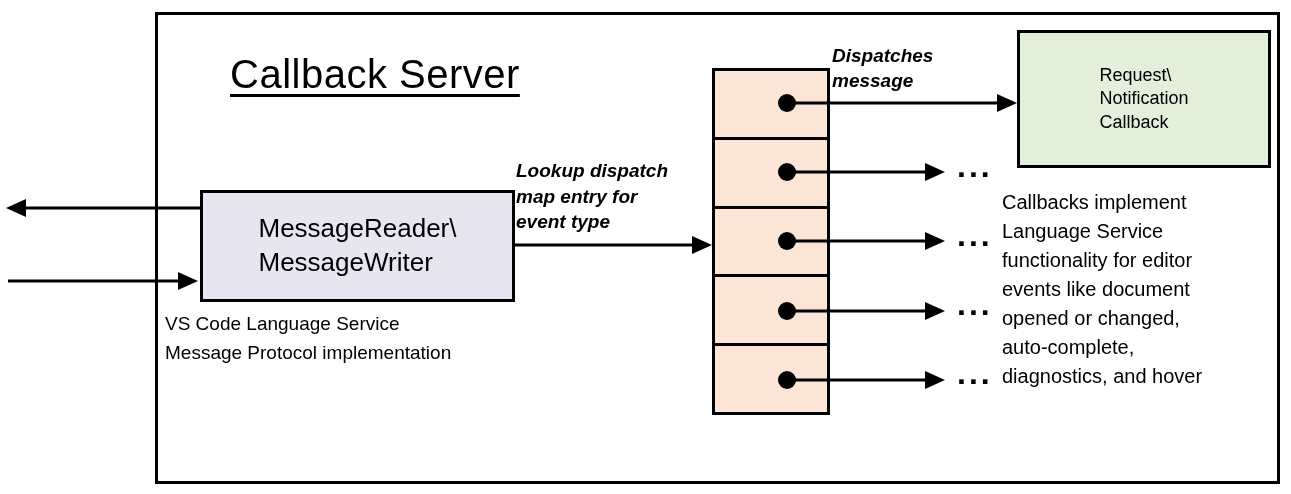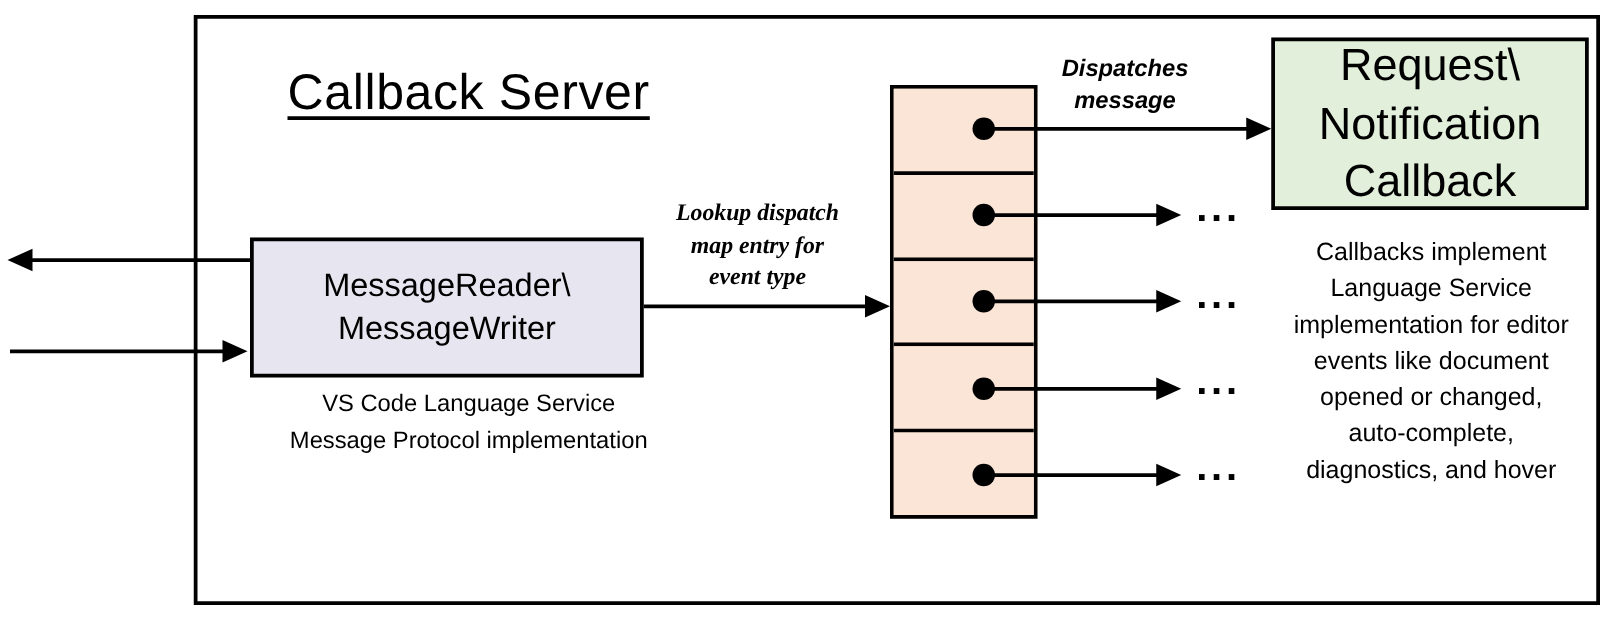--- a/index.html
+++ b/index.html
@@ -6,21 +6,21 @@
   #canvas{
     position:relative;
     width:1291px;height:494px;
     background:#ffffff;
     font-family:"Liberation Sans", sans-serif;
     color:#000;
     overflow:hidden;
   }
   .abs{position:absolute;}
   .pre{white-space:pre-line;}
-  .center{text-align:center;}
+  .center{}
 
   .outer-frame{
     left:155px;top:12px;width:1125px;height:472px;
     border:3px solid #000;box-sizing:border-box;background:#fff;
   }
   .diagram-title{
     left:230px;top:52px;width:340px;
     font-size:40px;letter-spacing:0.5px;
     text-decoration:underline;
     text-underline-offset:6px;
@@ -35,21 +35,21 @@
     background:#e7e6f0;border:3px solid #000;box-sizing:border-box;
     display:flex;align-items:center;justify-content:center;
     font-size:26px;line-height:1.3;
   }
   .msg-caption{
     left:165px;top:310px;width:420px;
     font-size:19px;line-height:1.5;
   }
   .lookup-label{
     left:516px;top:158px;width:180px;
-    font-size:19px;font-style:italic;font-weight:bold;line-height:1.35;font-family:Liberation Serif, serif;
+    font-size:19px;font-style:italic;font-weight:bold;line-height:1.35;
   }
   .dispatch-map{
     left:712px;top:68px;width:118px;height:347px;
     display:flex;flex-direction:column;
     border:3px solid #000;box-sizing:border-box;background:#fbe5d6;
   }
   .dispatch-cell{
     flex:1;border-bottom:3px solid #000;box-sizing:border-box;background:#fbe5d6;
   }
   .dispatch-cell:last-child{border-bottom:none;}
@@ -58,21 +58,21 @@
     font-size:20px;line-height:1.35;
   }
   .dispatches-label{
     left:832px;top:44px;width:136px;
     font-size:19px;font-style:italic;font-weight:bold;line-height:1.3;
   }
   .callback-box{
     left:1017px;top:30px;width:254px;height:138px;
     background:#e2efda;border:3px solid #000;box-sizing:border-box;
     display:flex;align-items:center;justify-content:center;
-    font-size:36px;line-height:1.3;
+    font-size:18px;line-height:1.3;
   }
   .callbacks-desc{
     left:1002px;top:188px;width:286px;
     font-size:20px;line-height:1.45;
   }
   .ellipsis{
     font-size:32px;font-weight:bold;letter-spacing:3px;line-height:1;
   }
   svg.overlay{position:absolute;left:0;top:0;pointer-events:none;}
 </style>
@@ -107,21 +107,21 @@
 
   <div class="abs dispatches-label center pre">Dispatches
 message</div>
 
   <div class="abs callback-box center pre">Request\
 Notification
 Callback</div>
 
   <div class="abs callbacks-desc center pre">Callbacks implement
 Language Service
-implementation for editor
+functionality for editor
 events like document
 opened or changed,
 auto-complete,
 diagnostics, and hover</div>
 
   <div class="abs ellipsis" style="left:957px;top:150px;">...</div>
   <div class="abs ellipsis" style="left:957px;top:219px;">...</div>
   <div class="abs ellipsis" style="left:957px;top:288px;">...</div>
   <div class="abs ellipsis" style="left:957px;top:357px;">...</div>
 

